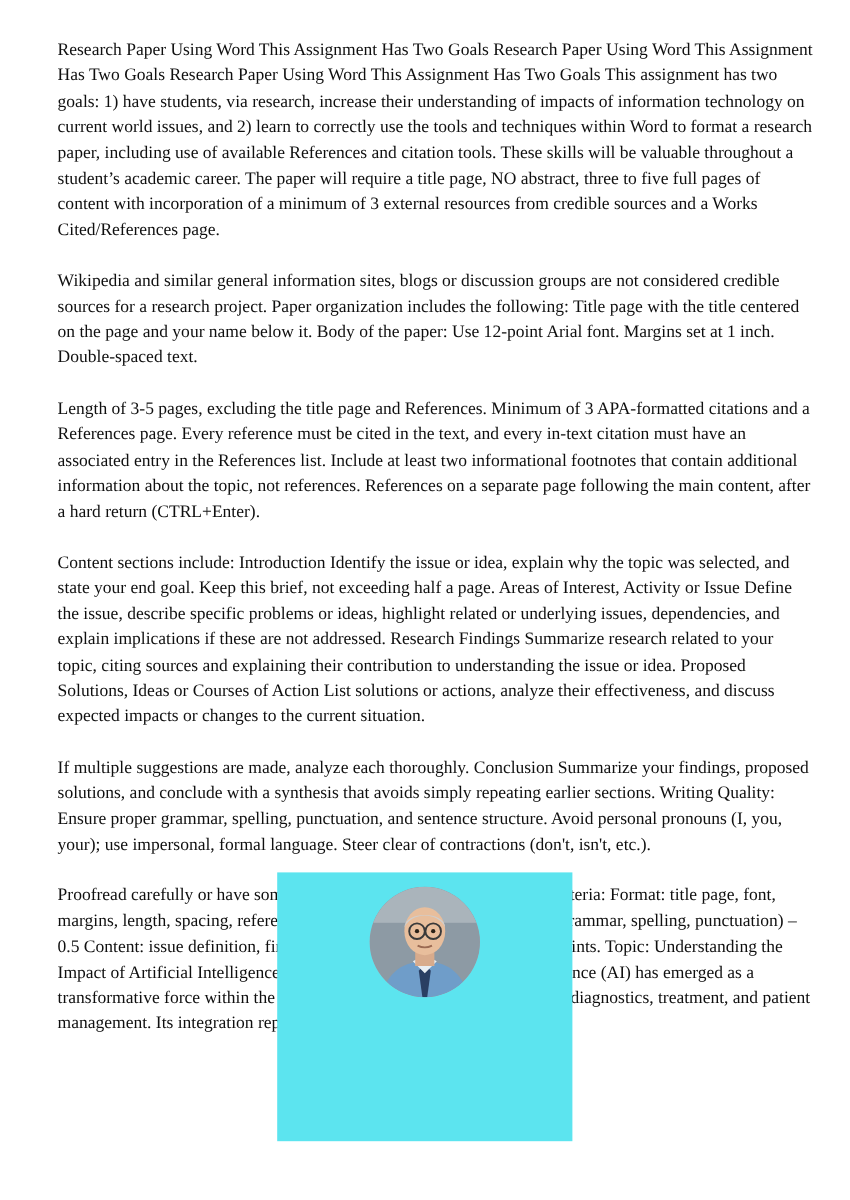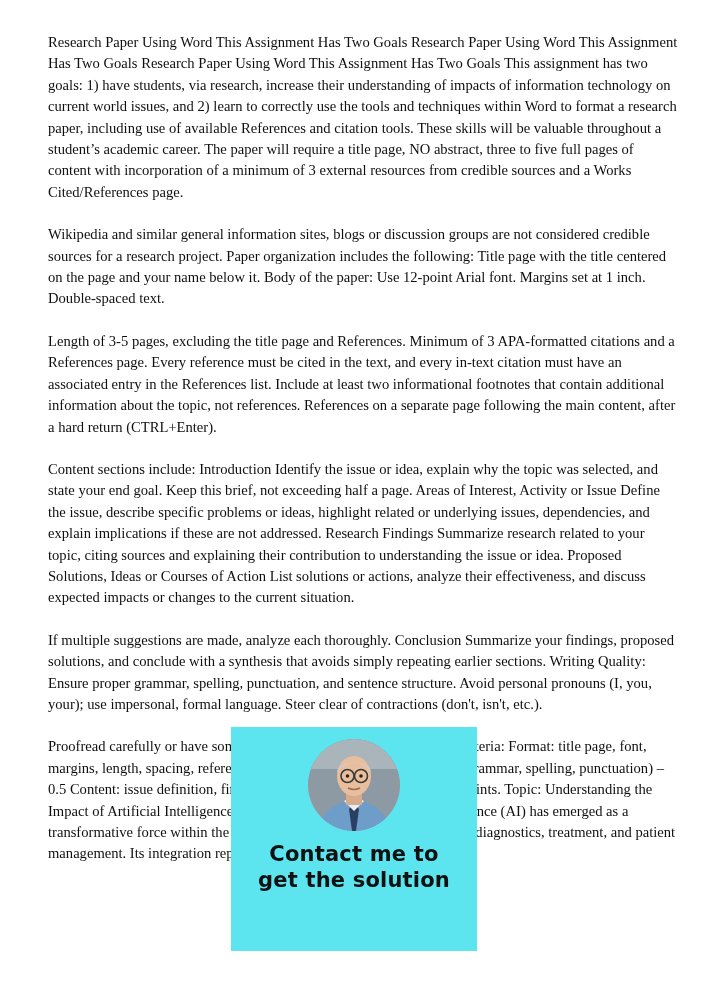--- a/index.html
+++ b/index.html
@@ -132,19 +132,15 @@
           <circle cx="53" cy="37" r="6.5" fill="none" stroke="#3a3a3a" stroke-width="1.6"></circle>
           <line x1="46" y1="36.5" x2="46.5" y2="36.5" stroke="#3a3a3a" stroke-width="1.6"></line>
 
           <circle cx="39.5" cy="37" r="1.8" fill="#2b2218"></circle>
           <circle cx="53" cy="37" r="1.8" fill="#2b2218"></circle>
 
           <path d="M40 49 Q46 52 52 49" stroke="#9b6a52" stroke-width="1.6" fill="none"></path>
         </g>
       </svg>
     </div>
-    <div class="overlay-lines">
-      <div class="overlay-line">Contact me to</div>
-      <div class="overlay-line">get the solution</div>
-    </div>
   </div>
 
 </div>
 
 </body></html>

